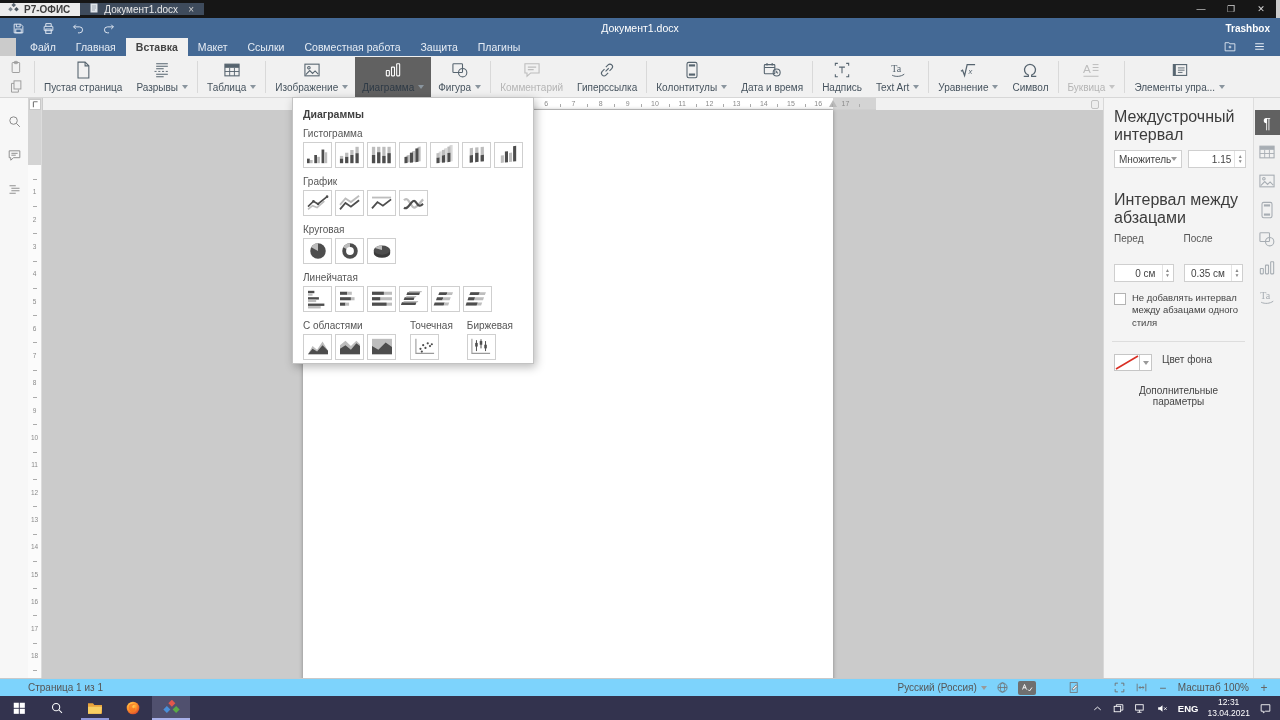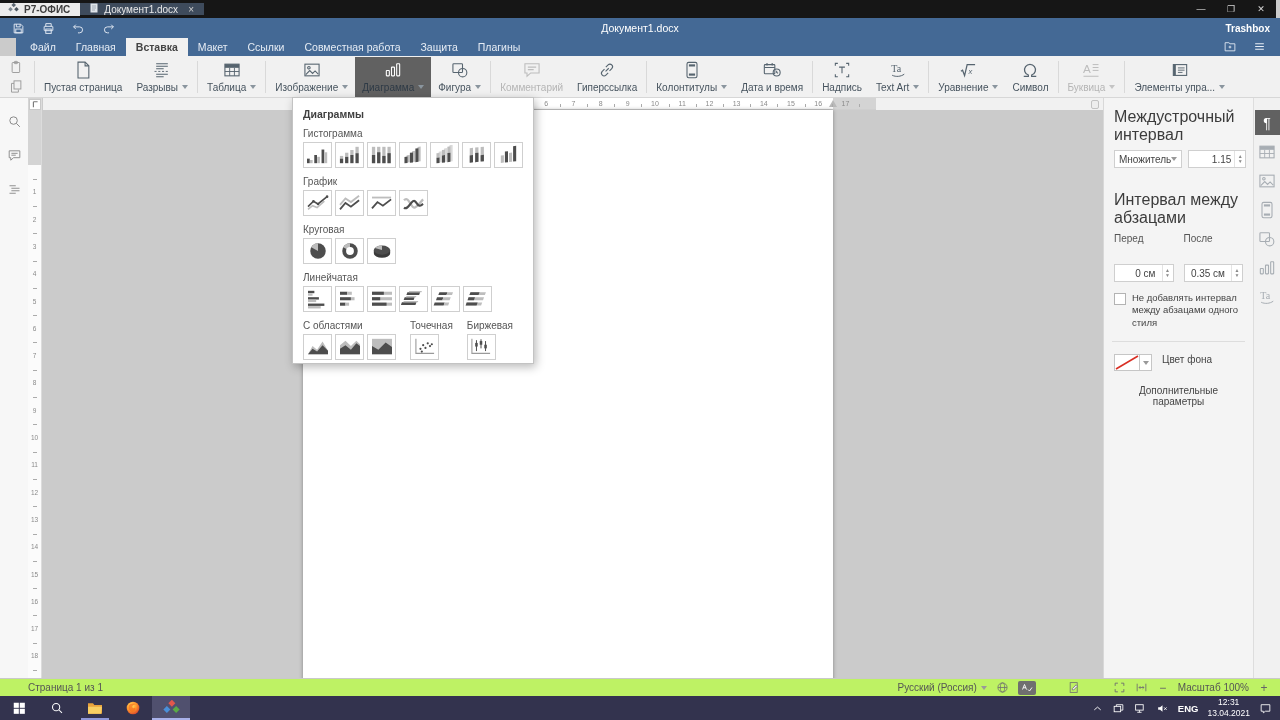--- a/index.html
+++ b/index.html
@@ -93,21 +93,21 @@
 
   
   .dropdown{position:absolute;left:292px;top:97px;width:242px;background:#fff;border:1px solid #c3c3c3;box-shadow:2px 3px 9px rgba(0,0,0,.28);padding:8px 10px 3px;z-index:50}
   .dd-title{font-size:10.5px;font-weight:bold;color:#404040;margin:2px 0 4px}
   .glabel{font-size:10px;color:#555;margin:8px 0 3px}
   .grow{display:flex;gap:3px}
   .gitem{width:29px;height:26px;border:1px solid #cfcfcf;background:#fff;display:flex;align-items:center;justify-content:center;cursor:pointer}
   .glast{display:flex;gap:14px}
 
   
-  .statusbar{position:absolute;left:0;right:0;top:678px;height:18px;background:#bef264;border-top:1px solid #c9c9c9;display:flex;align-items:center;font-size:10px;color:#555}
+  .statusbar{position:absolute;left:0;right:0;top:678px;height:18px;background:#7dd3fc;border-top:1px solid #c9c9c9;display:flex;align-items:center;font-size:10px;color:#555}
   .sb-left{padding-left:28px}
   .sb-right{margin-left:auto;display:flex;align-items:center;gap:9px;padding-right:10px}
   .sb-lang{display:flex;align-items:center;gap:4px}
   .sb-ic{display:flex;align-items:center;justify-content:center;color:#6f6f6f}
   .spell-tile{width:18px;height:14px;background:#6f6f6f;border-radius:2px;display:flex;align-items:center;justify-content:center;color:#fff}
   .zoom-txt{color:#555}
   .zoom-btn{font-size:12px;color:#666;width:12px;text-align:center}
   .sb-gap{width:14px}
 
   

